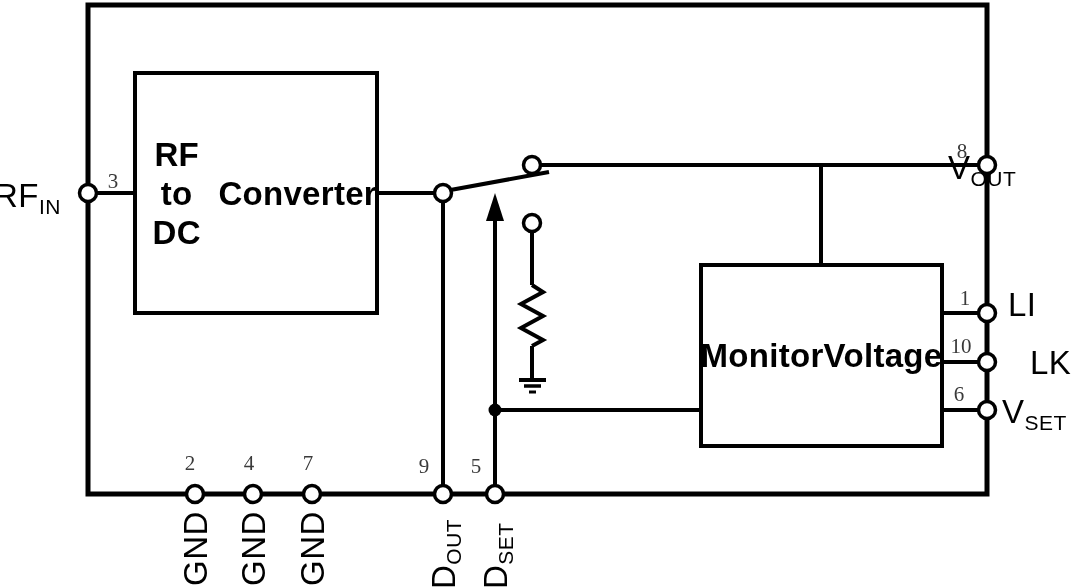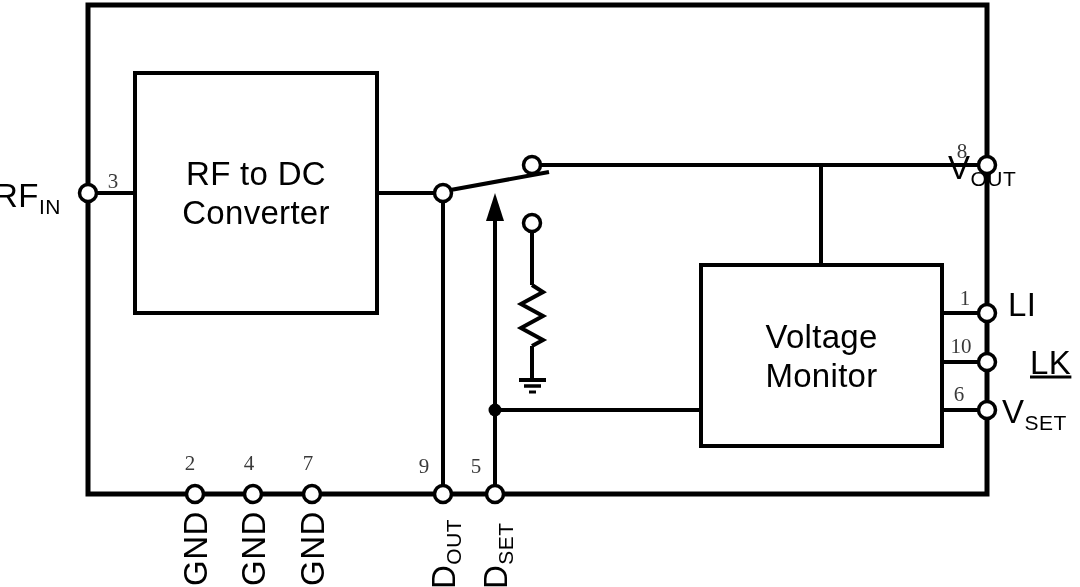--- a/index.html
+++ b/index.html
@@ -33,27 +33,28 @@
     font-family: "Liberation Serif", serif;
     font-size: 21px;
     line-height: 1;
     color: #3a3a3a;
     transform: translate(-50%, -50%);
     white-space: nowrap;
   }
   .block-label {
     position: absolute;
     display: flex;
-    flex-direction: column;
+    flex-direction: row;
     align-items: center;
     justify-content: center;
     text-align: center;
     font-size: 33px;
     line-height: 39px;
     letter-spacing: 0.3px;
+    font-weight: bold;
   }
   .vlabel {
     position: absolute;
     font-size: 33px;
     line-height: 1;
     white-space: nowrap;
     transform: rotate(-90deg);
     transform-origin: left top;
     letter-spacing: 0.5px;
   }
@@ -118,35 +119,35 @@
       <circle cx="443" cy="494" r="8.5"></circle>
       <circle cx="495" cy="494" r="8.5"></circle>
     </g>
   </svg>
 
   <div class="block-label" style="left:135px; top:73px; width:242px; height:240px;">
     <span>RF to DC</span>
     <span>Converter</span>
   </div>
   <div class="block-label" style="left:701px; top:265px; width:241px; height:181px;">
+    <span>Monitor</span>
     <span>Voltage</span>
-    <span>Monitor</span>
   </div>
 
   <div class="plabel" style="left:-6px; top:195px;">
     <span>RF</span><span class="sub">IN</span>
   </div>
 
   <div class="plabel" style="left:948px; top:167px;">
     <span>V</span><span class="sub">OUT</span>
   </div>
   <div class="plabel" style="left:1008px; top:304px;">
     <span>LI</span>
   </div>
-  <div class="plabel" style="left:1030px; top:362px;text-decoration:underline;">
+  <div class="plabel" style="left:1030px; top:362px;">
     <span>LK</span>
   </div>
   <div class="plabel" style="left:1002px; top:411px;text-align:center;">
     <span>V</span><span class="sub">SET</span>
   </div>
 
   <div class="vlabel" style="left:179px; top:586px;">
     <span>GND</span>
   </div>
   <div class="vlabel" style="left:237px; top:586px;">

